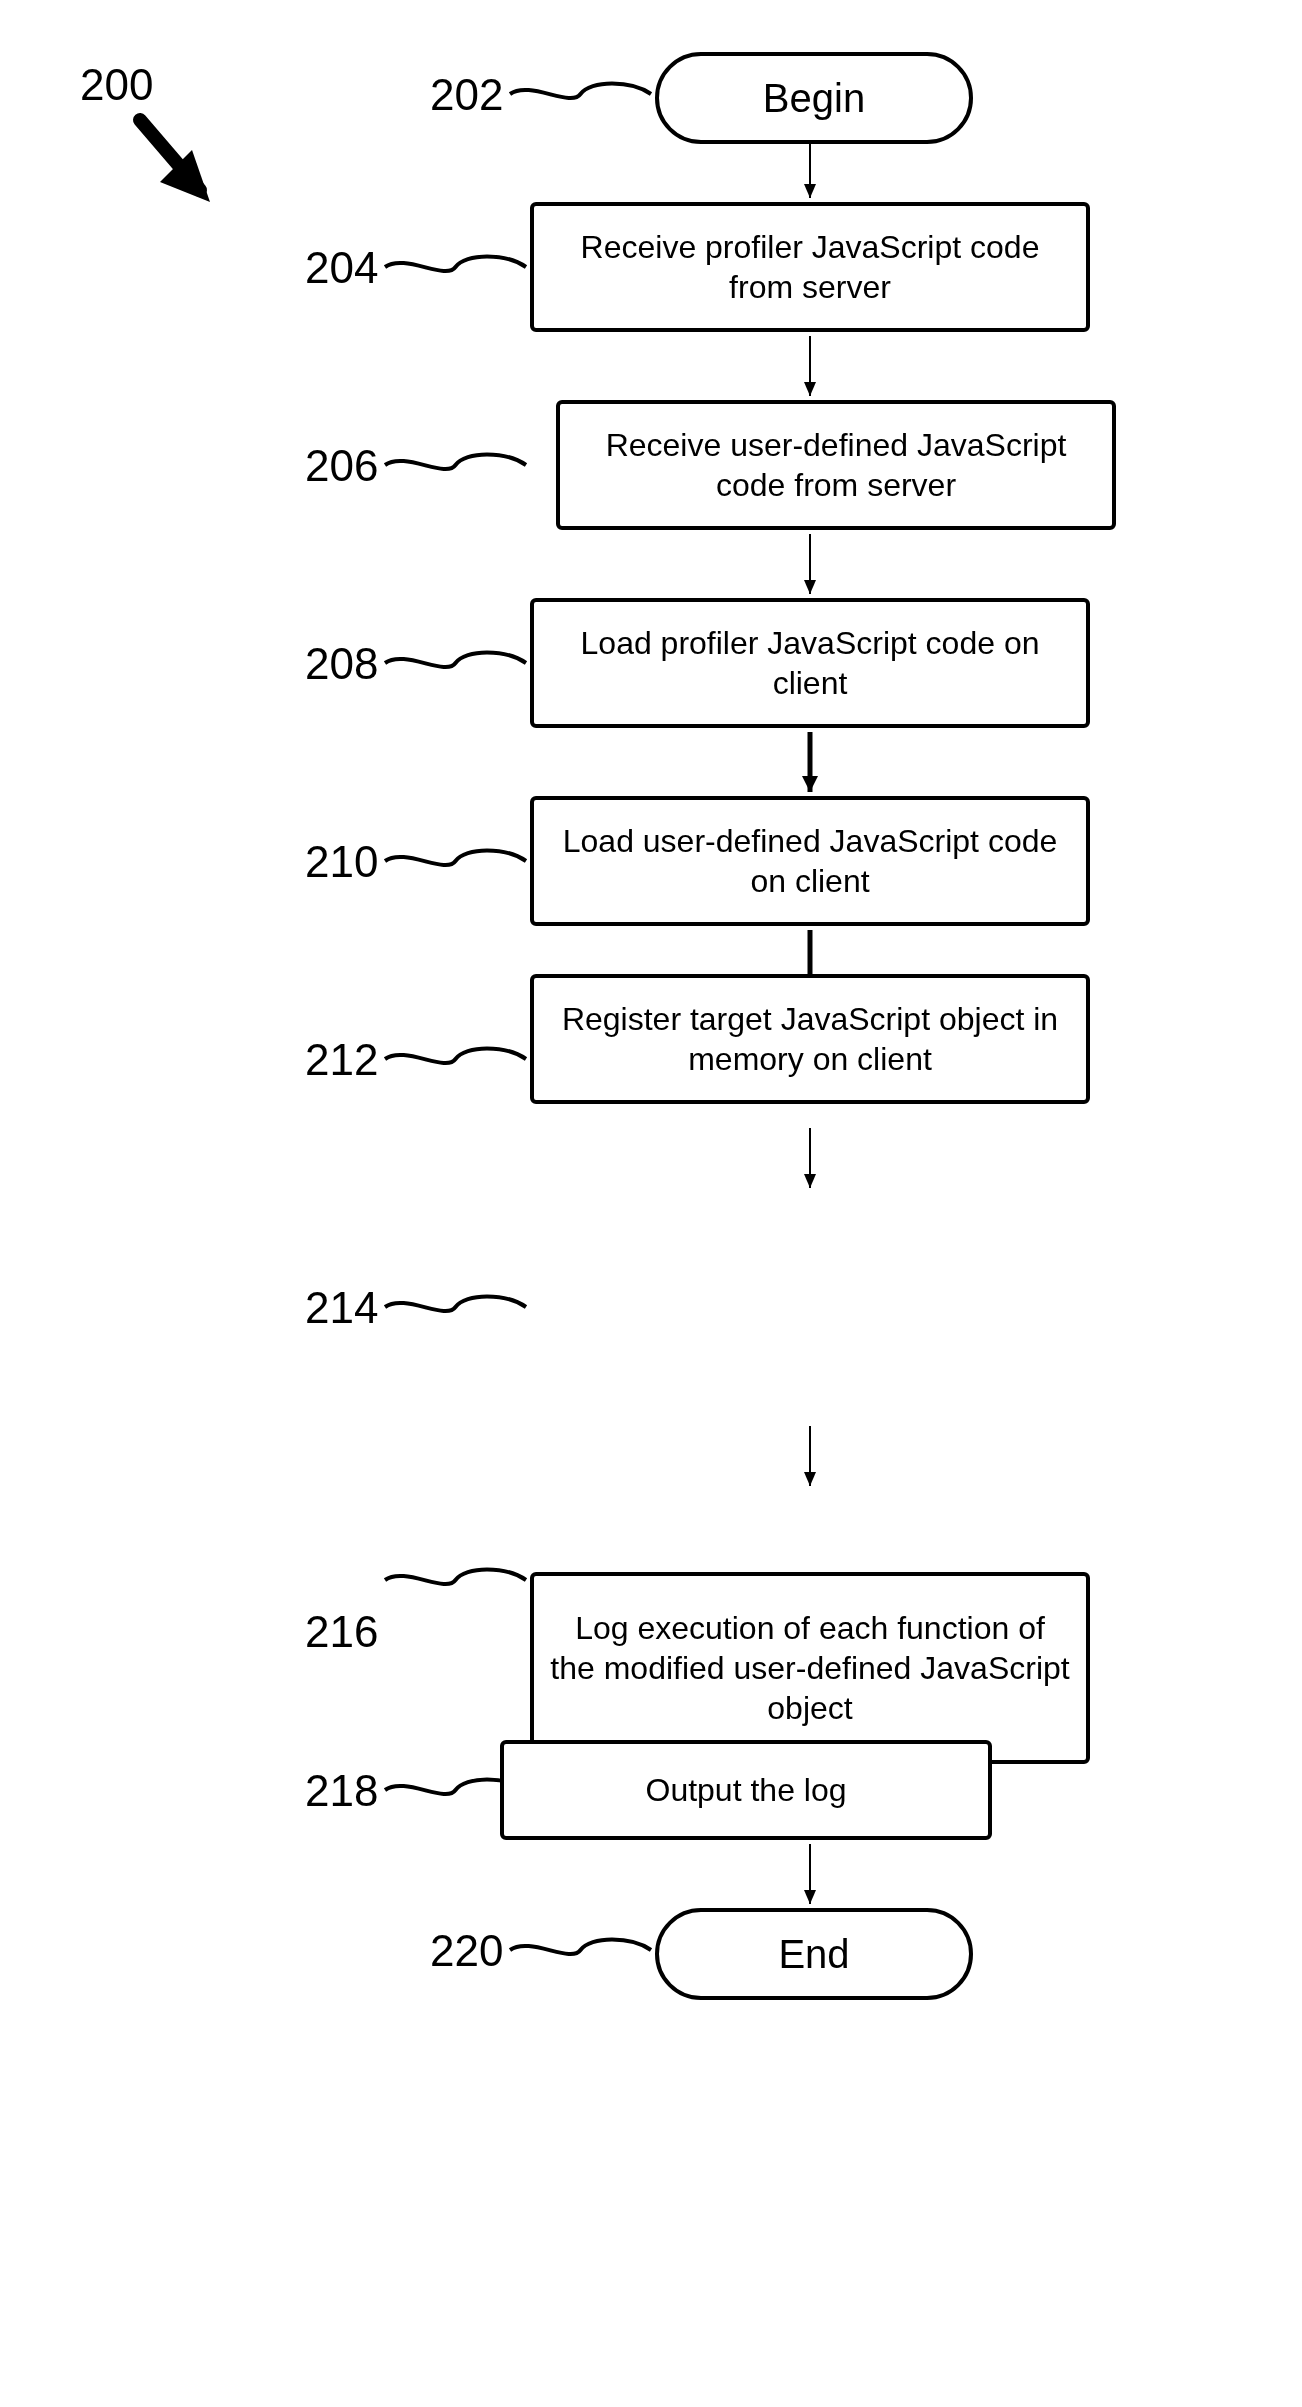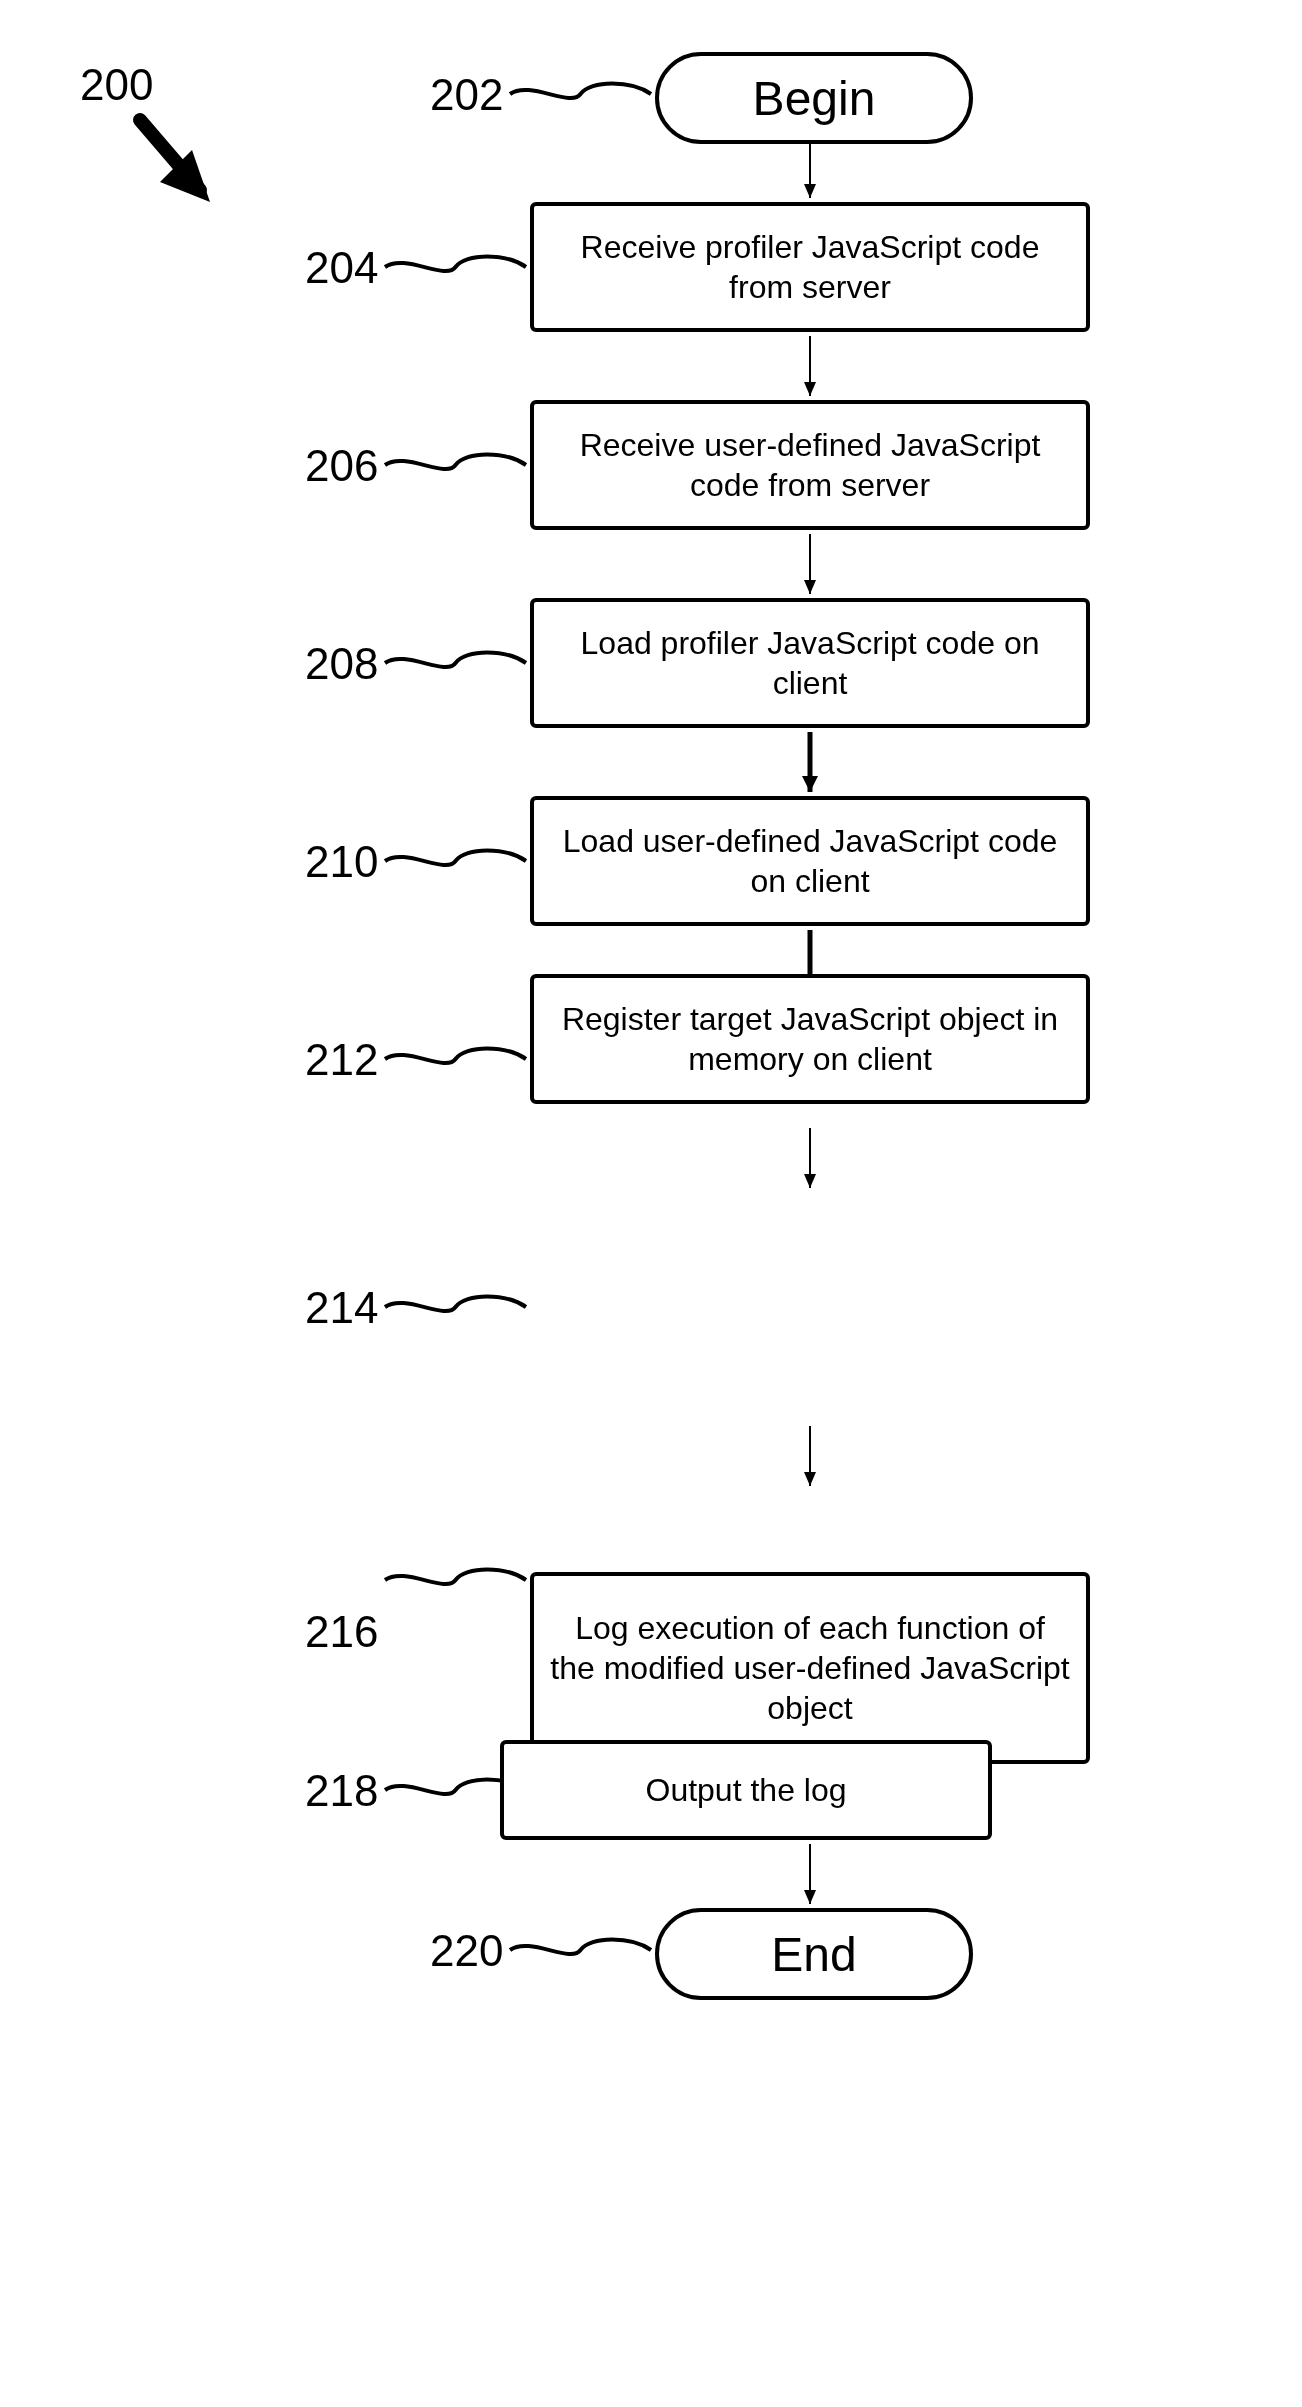--- a/index.html
+++ b/index.html
@@ -27,21 +27,21 @@
     padding: 10px 16px;
     box-sizing: border-box;
     background: #fff;
   }
   .terminator {
     border: 4px solid #000;
     border-radius: 999px;
     display: flex;
     align-items: center;
     justify-content: center;
-    font-size: 48px;
+    font-size: 40px;
     background: #fff;
   }
   .ref-label {
     font-size: 44px;
   }
   svg.overlay {
     position: absolute;
     left: 0; top: 0;
     width: 1302px;
     height: 2407px;
@@ -93,21 +93,21 @@
     </svg>
 
 <div class="abs terminator" style="left: 655px; top: 52px; width: 310px; height: 84px;">
       <span>Begin</span>
     </div>
     <div class="abs ref-label" style="left: 430px; top: 70px;">202</div>
     <div class="abs rect" style="left: 530px; top: 202px; width: 560px; height: 130px;">
       <span>Receive profiler JavaScript code from server</span>
     </div>
     <div class="abs ref-label" style="left: 305px; top: 243px;">204</div>
-    <div class="abs rect" style="left: 530px; top: 400px; width: 560px; height: 130px;">
+    <div class="abs rect" style="left: 556px; top: 400px; width: 560px; height: 130px;">
       <span>Receive user-defined JavaScript code from server</span>
     </div>
     <div class="abs ref-label" style="left: 305px; top: 441px;">206</div>
     <div class="abs rect" style="left: 530px; top: 598px; width: 560px; height: 130px;">
       <span>Load profiler JavaScript code on client</span>
     </div>
     <div class="abs ref-label" style="left: 305px; top: 639px;">208</div>
     <div class="abs rect" style="left: 530px; top: 796px; width: 560px; height: 130px;">
       <span>Load user-defined JavaScript code on client</span>
     </div>

